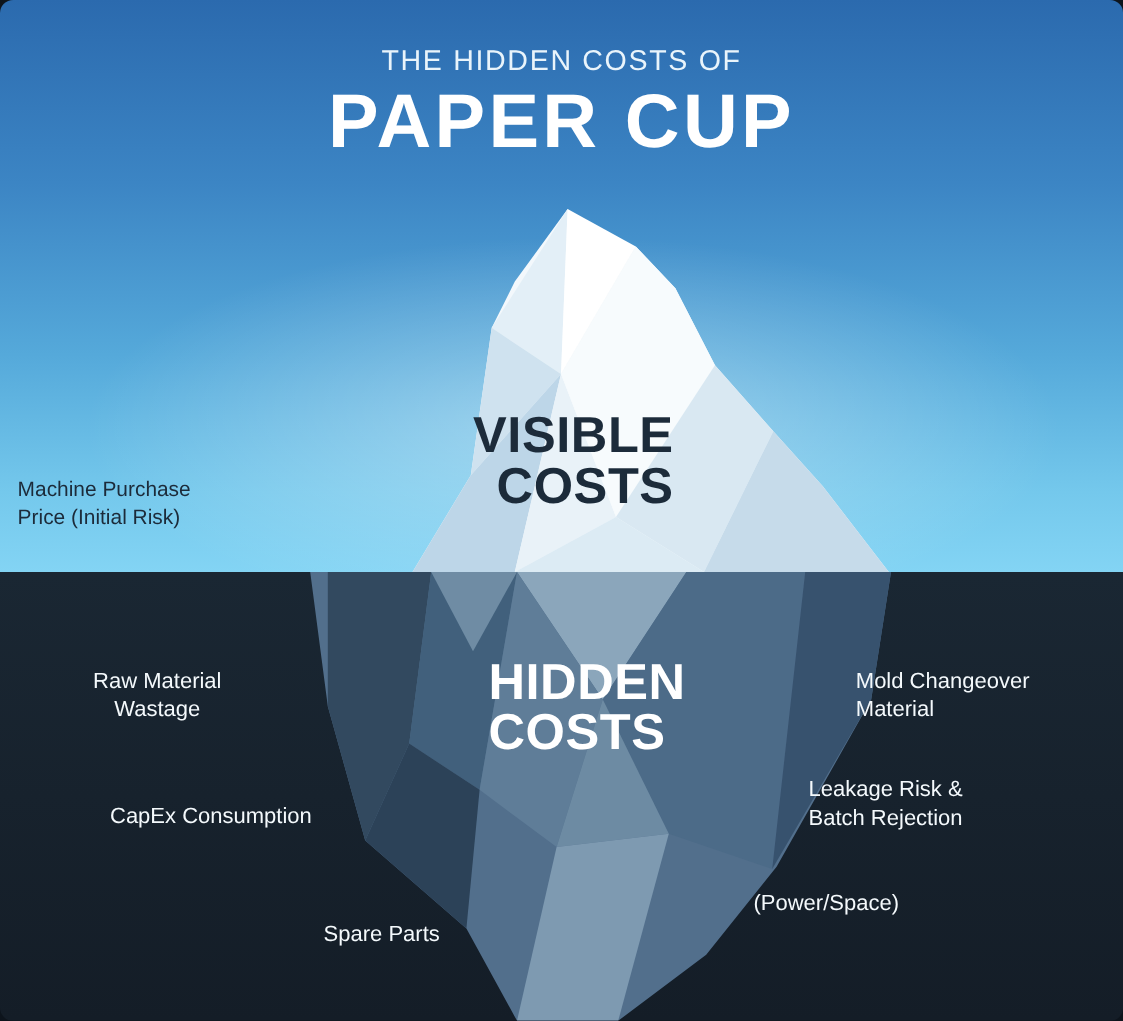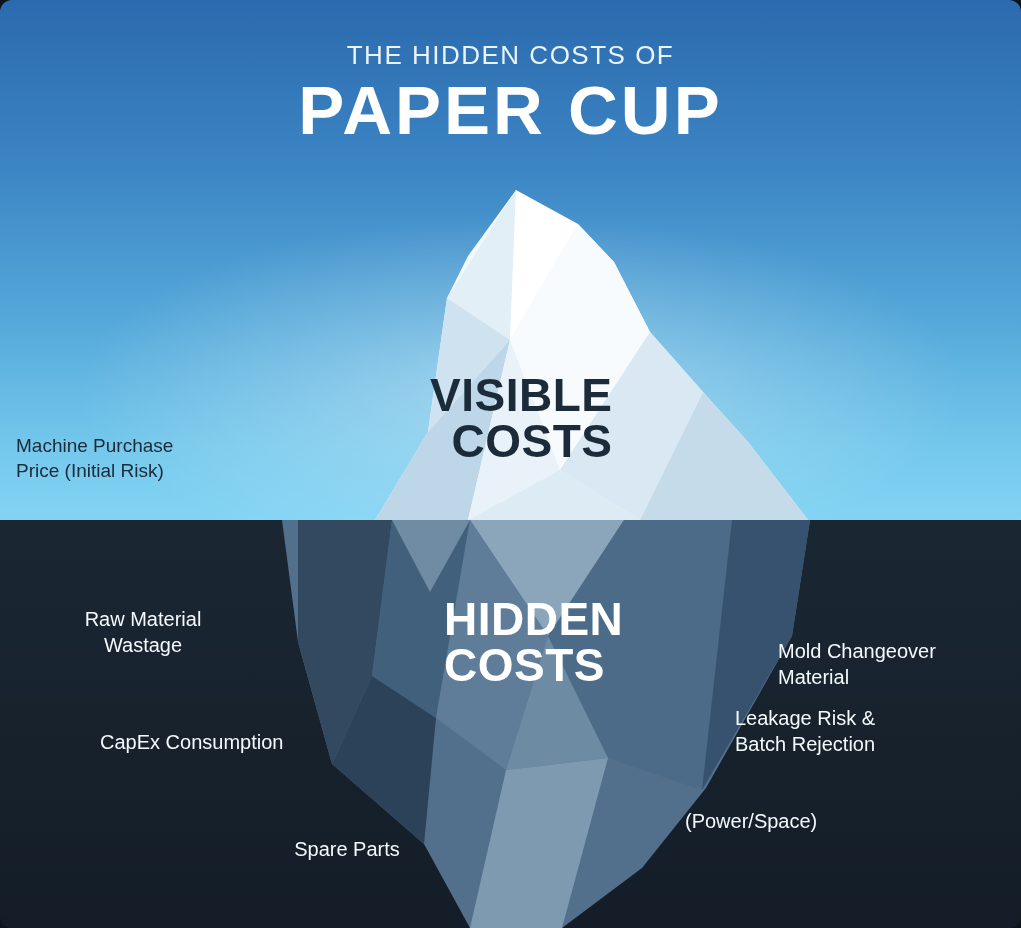--- a/index.html
+++ b/index.html
@@ -44,21 +44,21 @@
 
   .label{
     font-size:20px;font-weight:500;line-height:1.32;
   }
   .label span{display:block;}
   .label-dark{color:var(--text_dark,#1c2b3a);}
   .label-light{color:#f4f9fc;}
 
   .lbl-machine{left:16px;top:433px;width:232px;text-align:left;font-size:19px;}
   .lbl-raw{left:46px;top:606px;width:194px;text-align:center;}
-  .lbl-mold{left:778px;top:606px;text-align:left;margin-top:32px;}
+  .lbl-mold{left:778px;top:606px;text-align:left;}
   .lbl-energy{left:100px;top:729px;text-align:left;}
   .lbl-leakage{left:735px;top:705px;text-align:right;}
   .lbl-maintenance{left:250px;top:836px;width:194px;text-align:center;}
   .lbl-infra{left:685px;top:808px;text-align:left;}
 </style>
 </head>
 <body>
 
 <div class="canvas">
 

